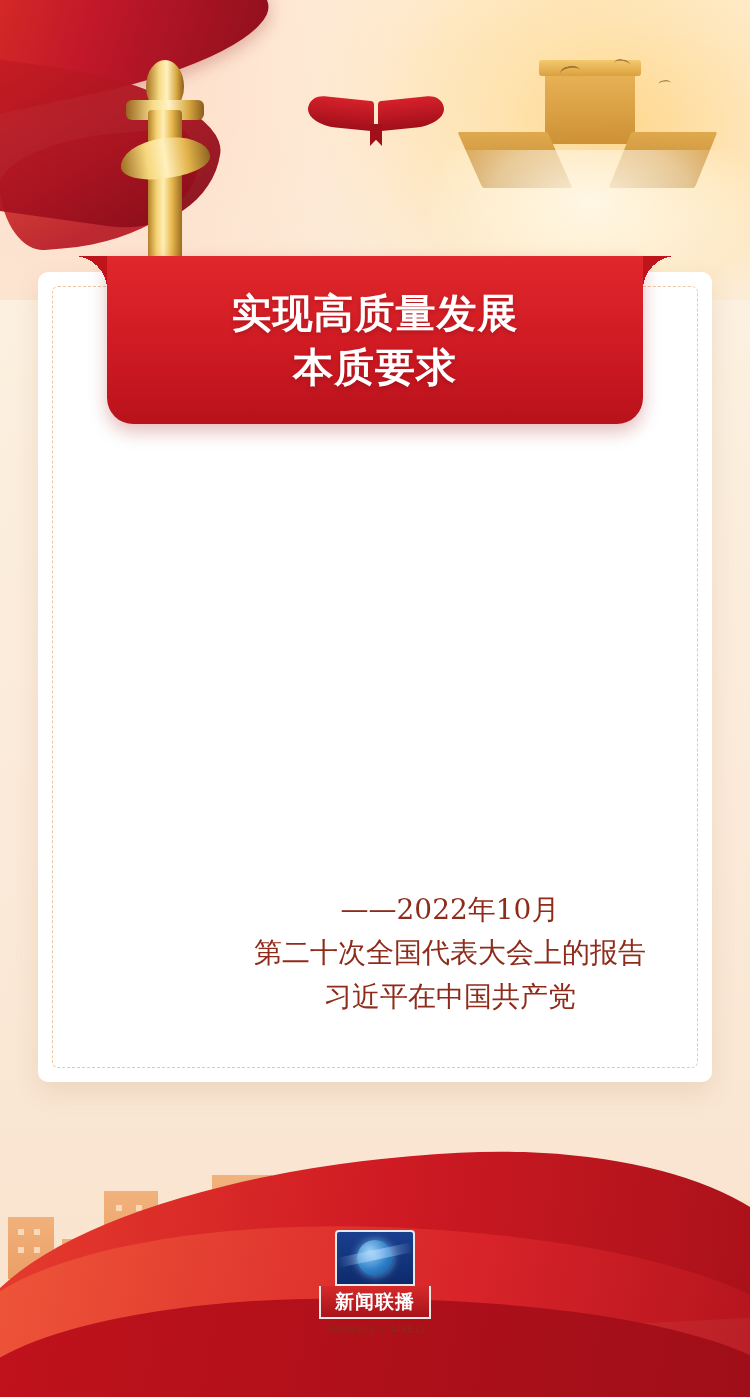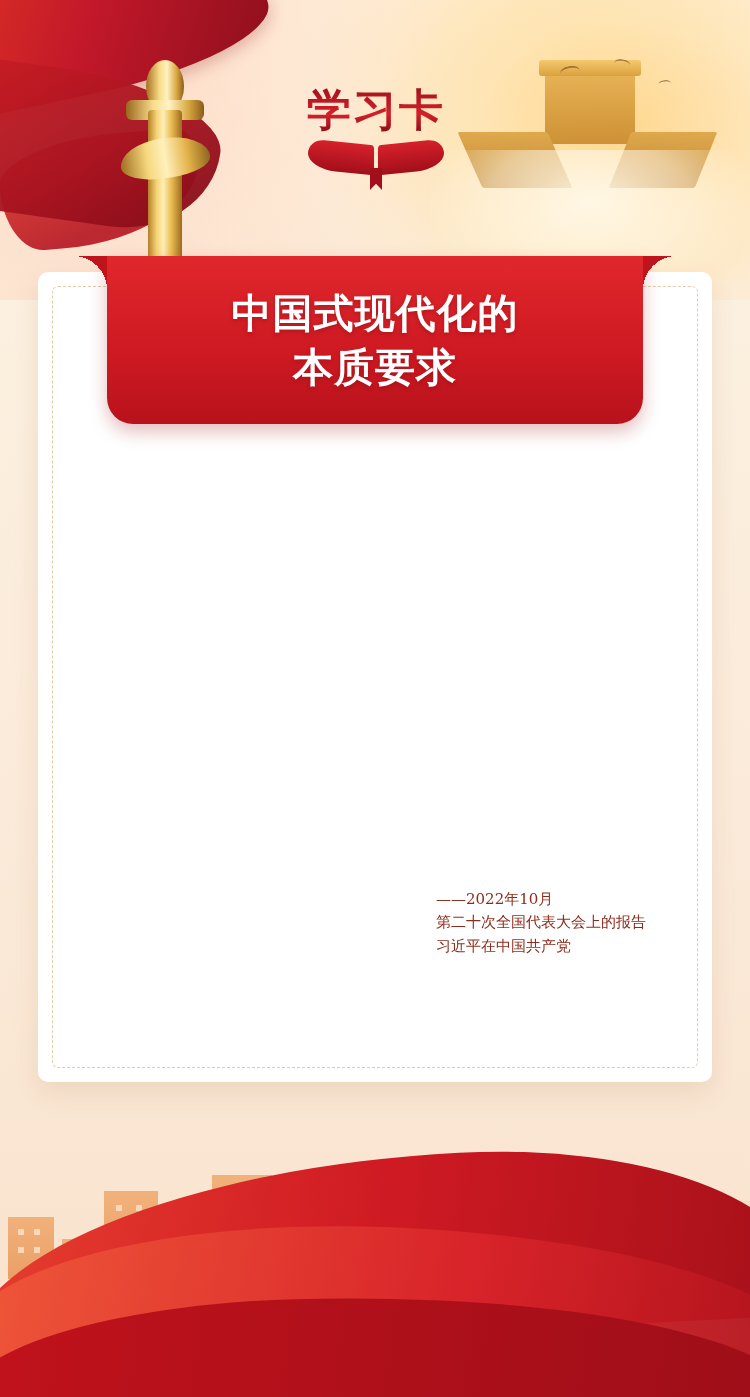--- a/index.html
+++ b/index.html
@@ -272,24 +272,24 @@
     text-indent: 2em;
     text-align: justify;
     font-family: "DejaVu Sans", "Liberation Sans", sans-serif;
     font-weight: 500;
   }
 
   .attribution {
     position: absolute;
     right: 66px;
     top: 616px;
-    text-align: left;
+    text-align: center;
     color: #8e2b1a;
     font-family: "DejaVu Serif", "Liberation Serif", serif;
-    font-size: 15px;
+    font-size: 28px;
     line-height: 1.55;
   }
 
   
   .bottom-art {
     position: absolute;
     left: 0; bottom: 0;
     width: 750px; height: 330px;
     overflow: hidden;
   }
@@ -425,32 +425,31 @@
       <div class="wall-ramp-l"></div>
       <div class="wall-ramp-r"></div>
     </div>
     <div class="mist"></div>
 
     <div class="bird" style="left:560px; top:66px;"></div>
     <div class="bird b2" style="left:612px; top:58px;"></div>
     <div class="bird b3" style="left:655px; top:78px;"></div>
 
     <div class="logo">
-      <div class="logo-text">学习卡</div>
       <div class="logo-book">
         <div class="logo-ribbon"></div>
       </div>
     </div>
   </div>
 
   <div class="card">
     <div class="card-inner-border"></div>
 
     <div class="plaque">
-      <div class="plaque-title">中国式现代化的
+      <div class="plaque-title">实现高质量发展
 本质要求</div>
     </div>
 
 
     <div class="attribution">
       <div>——2022年10月</div>
       <div>第二十次全国代表大会上的报告</div>
       <div>习近平在中国共产党</div>
     </div>
   </div>
@@ -526,14 +525,19 @@
           <span style="left:28px;top:16px"></span>
         </div>
     </div>
 
     <div class="wave-light"></div>
     <div class="wave1"></div>
     <div class="wave2"></div>
     <div class="wave3"></div>
   </div>
 
+  <div class="badge">
+    <div class="badge-globe"></div>
+    <div class="badge-name">新闻联播</div>
+    <div class="badge-sub">XINWEN  LIANBO</div>
+  </div>
 
 </div>
 
 </body></html>

